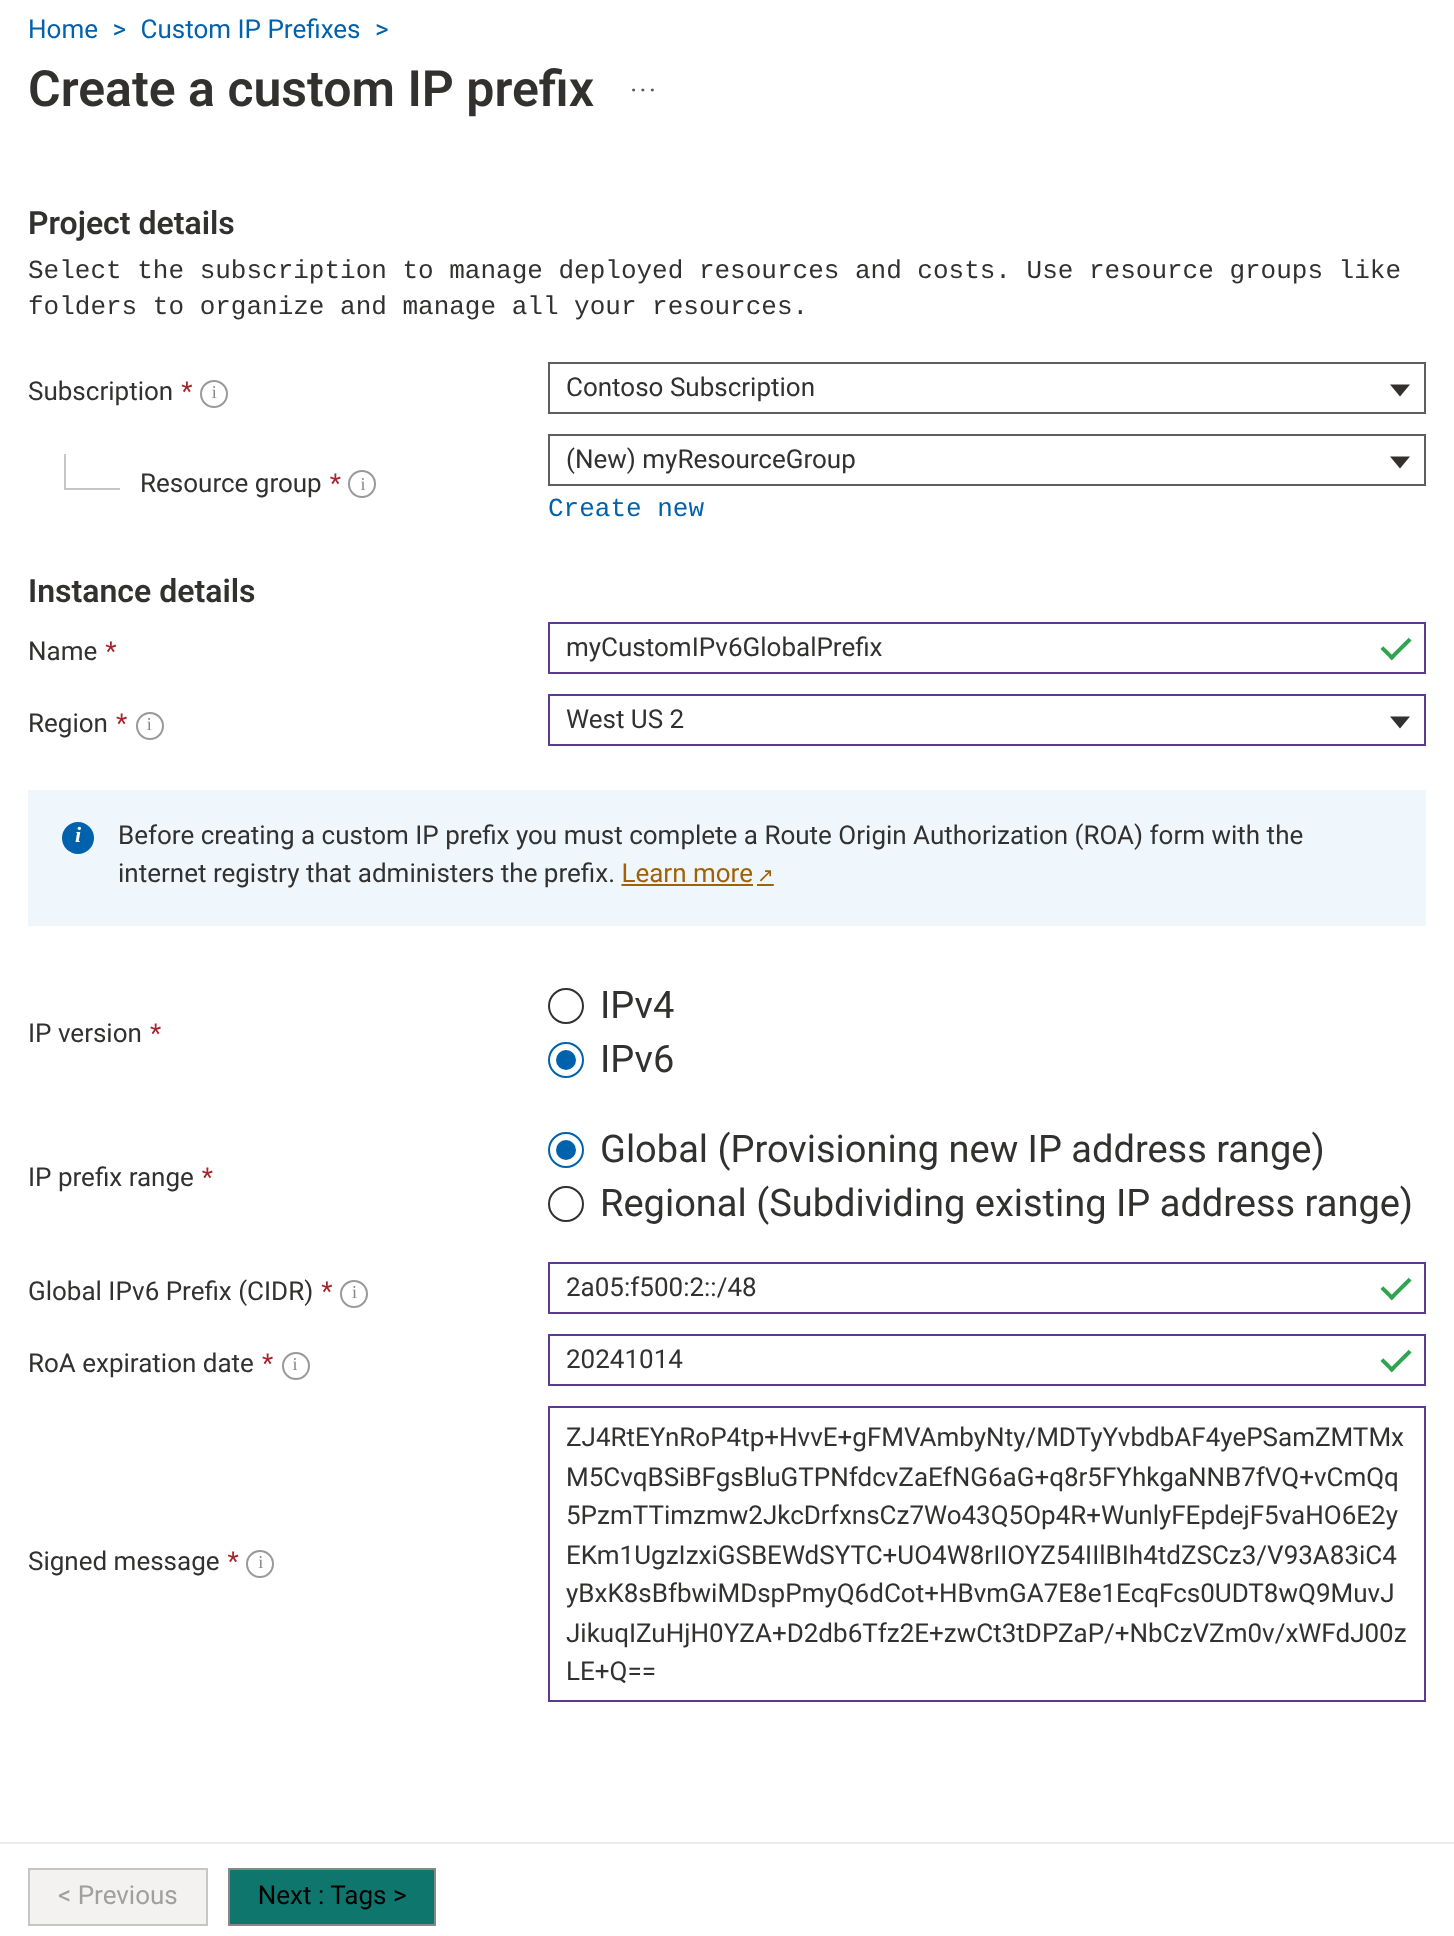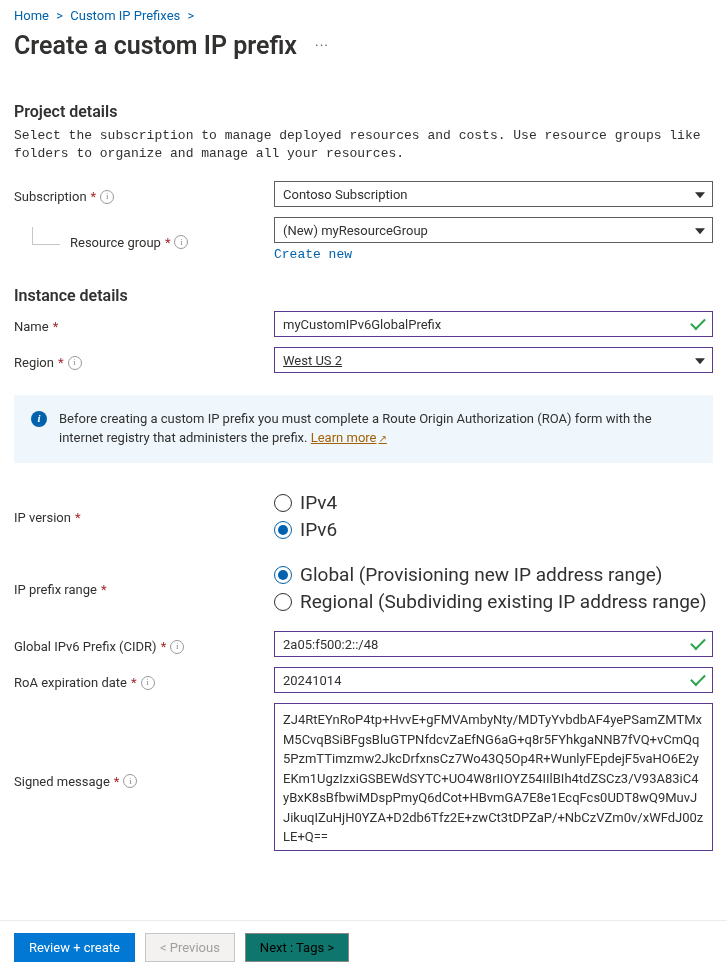--- a/index.html
+++ b/index.html
@@ -47,21 +47,21 @@
   }
   .valid input {
     border:1px solid #5b3a8f;
     padding-right:26px;
   }
   .valid::after {
     content:""; position:absolute; right:8px; top:50%;
     width:12px; height:6px; border-left:2px solid #2da44e; border-bottom:2px solid #2da44e;
     transform: translateY(-70%) rotate(-45deg);
   }
-  .purple select { border:1px solid #5b3a8f;text-decoration:underline; }
+  .purple select { border:1px solid #5b3a8f; }
   .purple textarea { border:1px solid #5b3a8f; }
   .link { color:#0062ad; font-size:13px; cursor:pointer; text-decoration:none; display:inline-block; margin-top:4px;font-family:Liberation Mono, monospace; }
   .callout {
     background:#eff7fd; border:1px solid #eff7fd;
     padding: 14px 16px; display:flex; gap:12px; align-items:flex-start; margin: 22px 0 8px 0;
     font-size:13px; line-height:1.45;
   }
   .callout-icon {
     width:16px; height:16px; border-radius:50%; background:#0062ad; flex:0 0 16px;
     color:#fff; display:flex; align-items:center; justify-content:center; font-size:11px; font-weight:bold; font-style:italic; font-family:Georgia,serif;
@@ -244,16 +244,15 @@
       <span class="info-icon">i</span>
     </div>
     <div class="field-col purple">
       <textarea style="">ZJ4RtEYnRoP4tp+HvvE+gFMVAmbyNty/MDTyYvbdbAF4yePSamZMTMxM5CvqBSiBFgsBluGTPNfdcvZaEfNG6aG+q8r5FYhkgaNNB7fVQ+vCmQq5PzmTTimzmw2JkcDrfxnsCz7Wo43Q5Op4R+WunlyFEpdejF5vaHO6E2yEKm1UgzIzxiGSBEWdSYTC+UO4W8rIIOYZ54IIlBIh4tdZSCz3/V93A83iC4yBxK8sBfbwiMDspPmyQ6dCot+HBvmGA7E8e1EcqFcs0UDT8wQ9MuvJJikuqIZuHjH0YZA+D2db6Tfz2E+zwCt3tDPZaP/+NbCzVZm0v/xWFdJ00zLE+Q==</textarea>
     </div>
   </div>
 
 </div>
 
 <div class="footer">
-  <button class="btn btn-primary">Review + create</button>
   <button class="btn btn-disabled">&lt; Previous</button>
   <button class="btn">Next : Tags &gt;</button>
 </div>
 
 </body></html>

